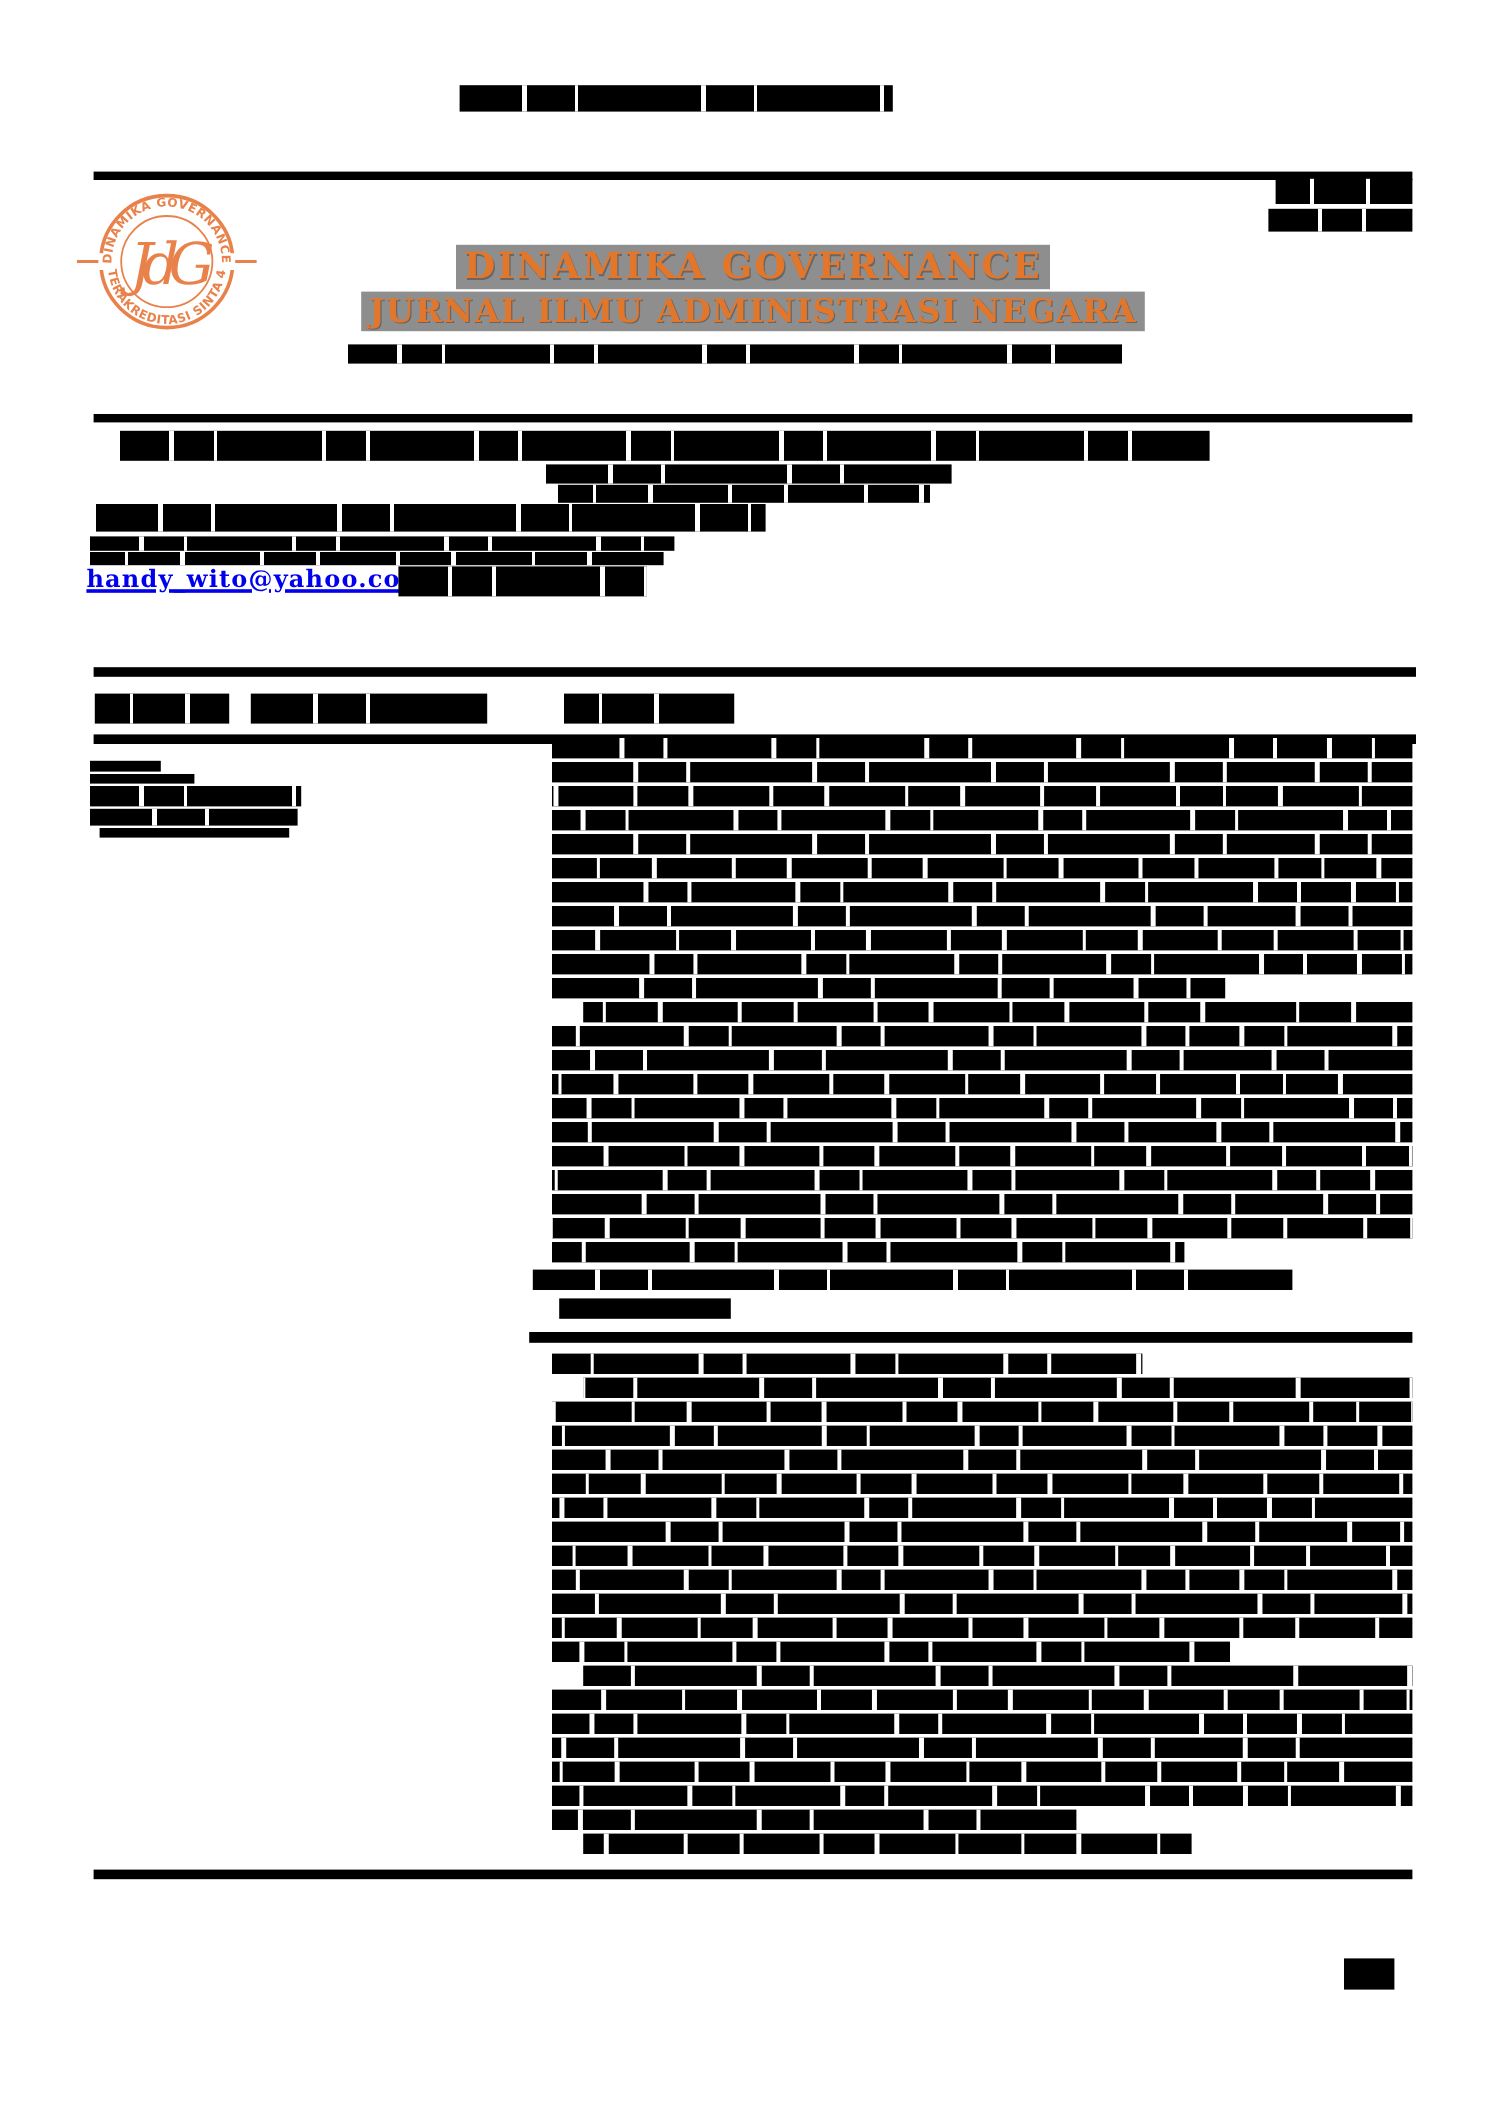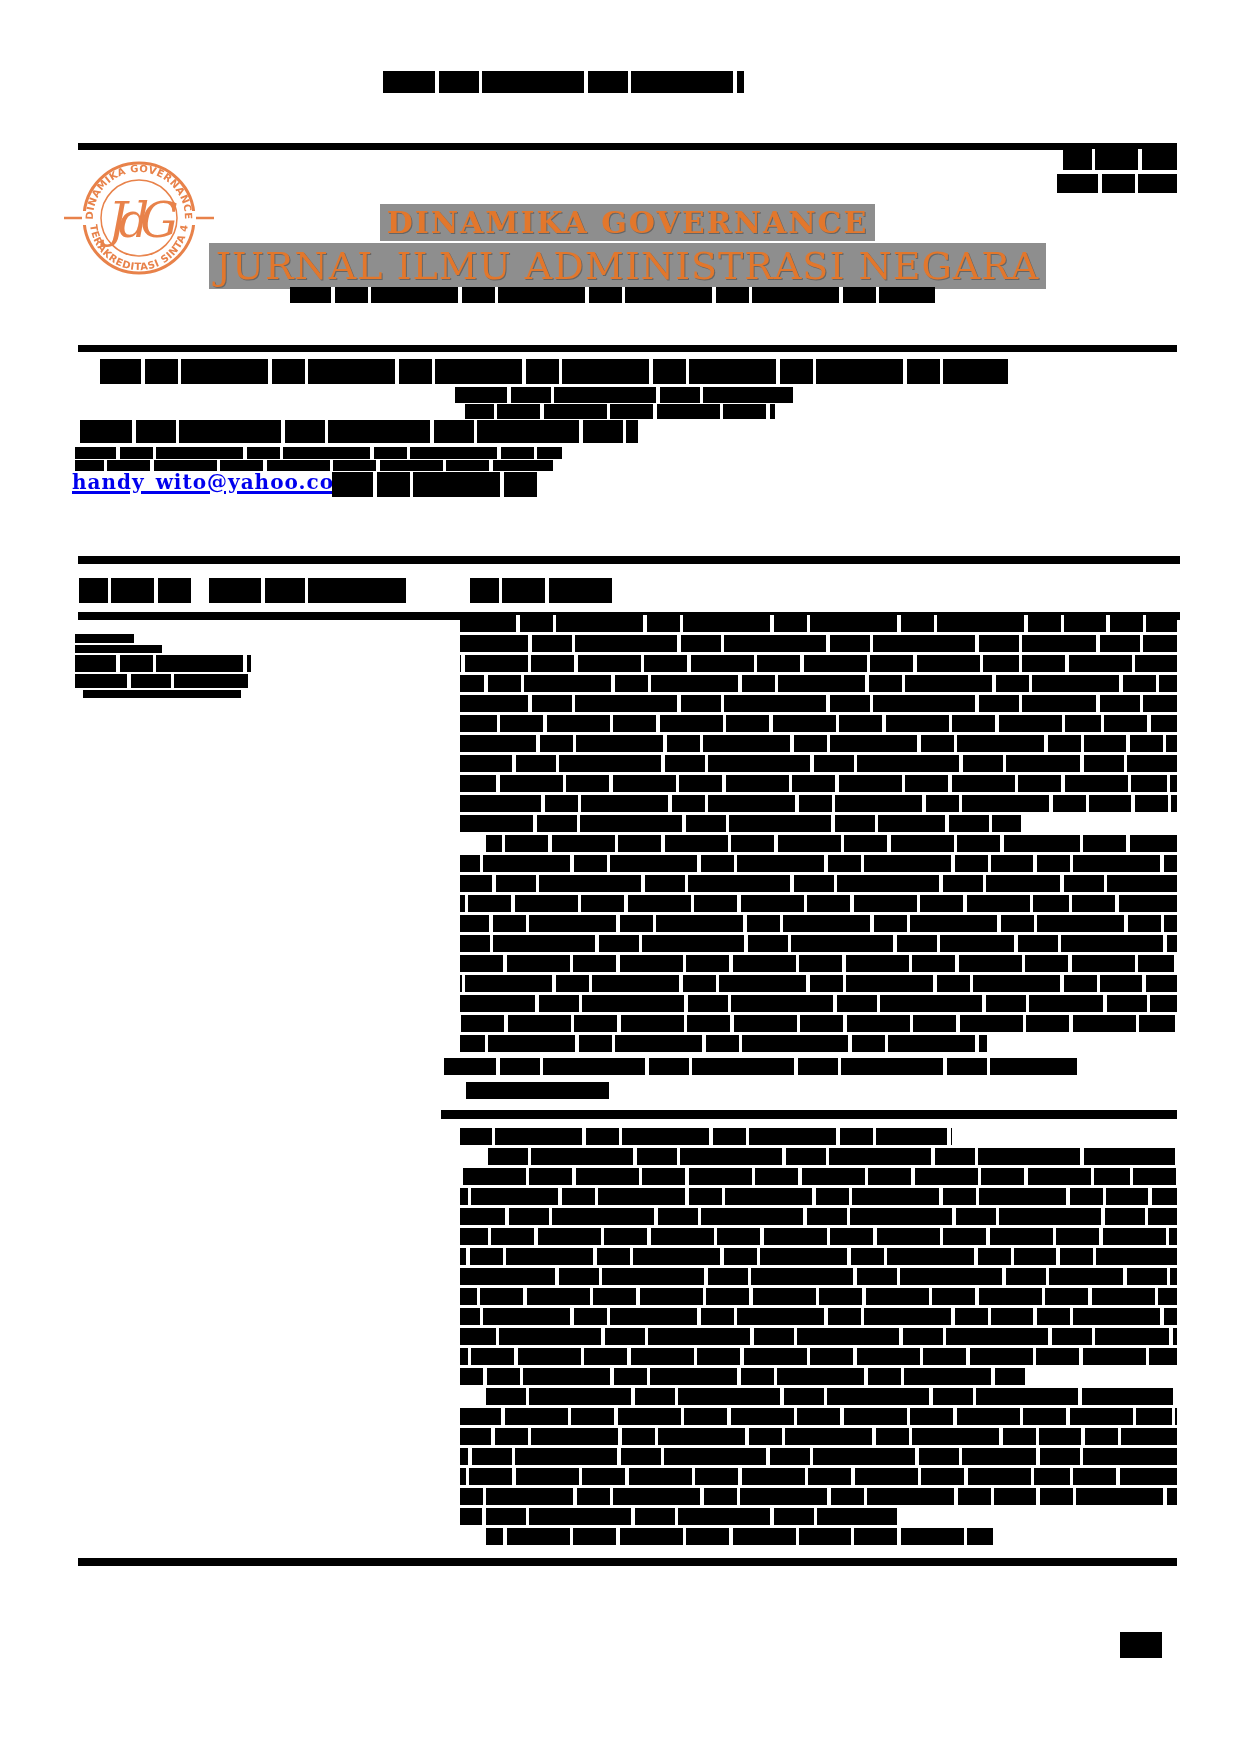--- a/index.html
+++ b/index.html
@@ -15,21 +15,21 @@
   .bar { position:absolute; background-color:#000; }
   .ln  { background-color:#000; }
   .p1 { background-image:repeating-linear-gradient(90deg, rgba(0,0,0,0) 0 41px, #fff 41px 45px, rgba(0,0,0,0) 45px 78px, #fff 78px 81px, rgba(0,0,0,0) 81px 127px); }
   .p2 { background-image:repeating-linear-gradient(90deg, rgba(0,0,0,0) 0 52px, #fff 52px 56px, rgba(0,0,0,0) 56px 96px, #fff 96px 99px, rgba(0,0,0,0) 99px 149px); }
   .p3 { background-image:repeating-linear-gradient(90deg, rgba(0,0,0,0) 0 29px, #fff 29px 32px, rgba(0,0,0,0) 32px 75px, #fff 75px 79px, rgba(0,0,0,0) 79px 113px); }
   
   .masthead-line { position:absolute; left:78px; width:1099px; text-align:center; }
   .hl { display:inline-block; background:#8E8E8E; padding:1px 7px; }
   .jt1 { color:#E2772C; font-weight:bold; font-size:30px; letter-spacing:2px;
          text-shadow:1px 1px 0 rgba(70,70,70,0.55); }
-  .jt2 { color:#E2772C; font-weight:normal; font-size:38px; letter-spacing:1px;
+  .jt2 { color:#E2772C; font-weight:bold; font-size:27px; letter-spacing:1px;
          text-shadow:1px 1px 0 rgba(70,70,70,0.55); }
   .email-link {
     position:absolute; left:72px; top:470px;
     font-family:"DejaVu Serif", serif; font-weight:bold; font-size:20px; letter-spacing:1px;
     color:#0000EE; text-decoration:underline; text-decoration-thickness:3px; cursor:pointer;
   }
   .redact-flow { position:absolute; }
   .redact-flow .ln { width:100%; }
 </style>
 </head>

